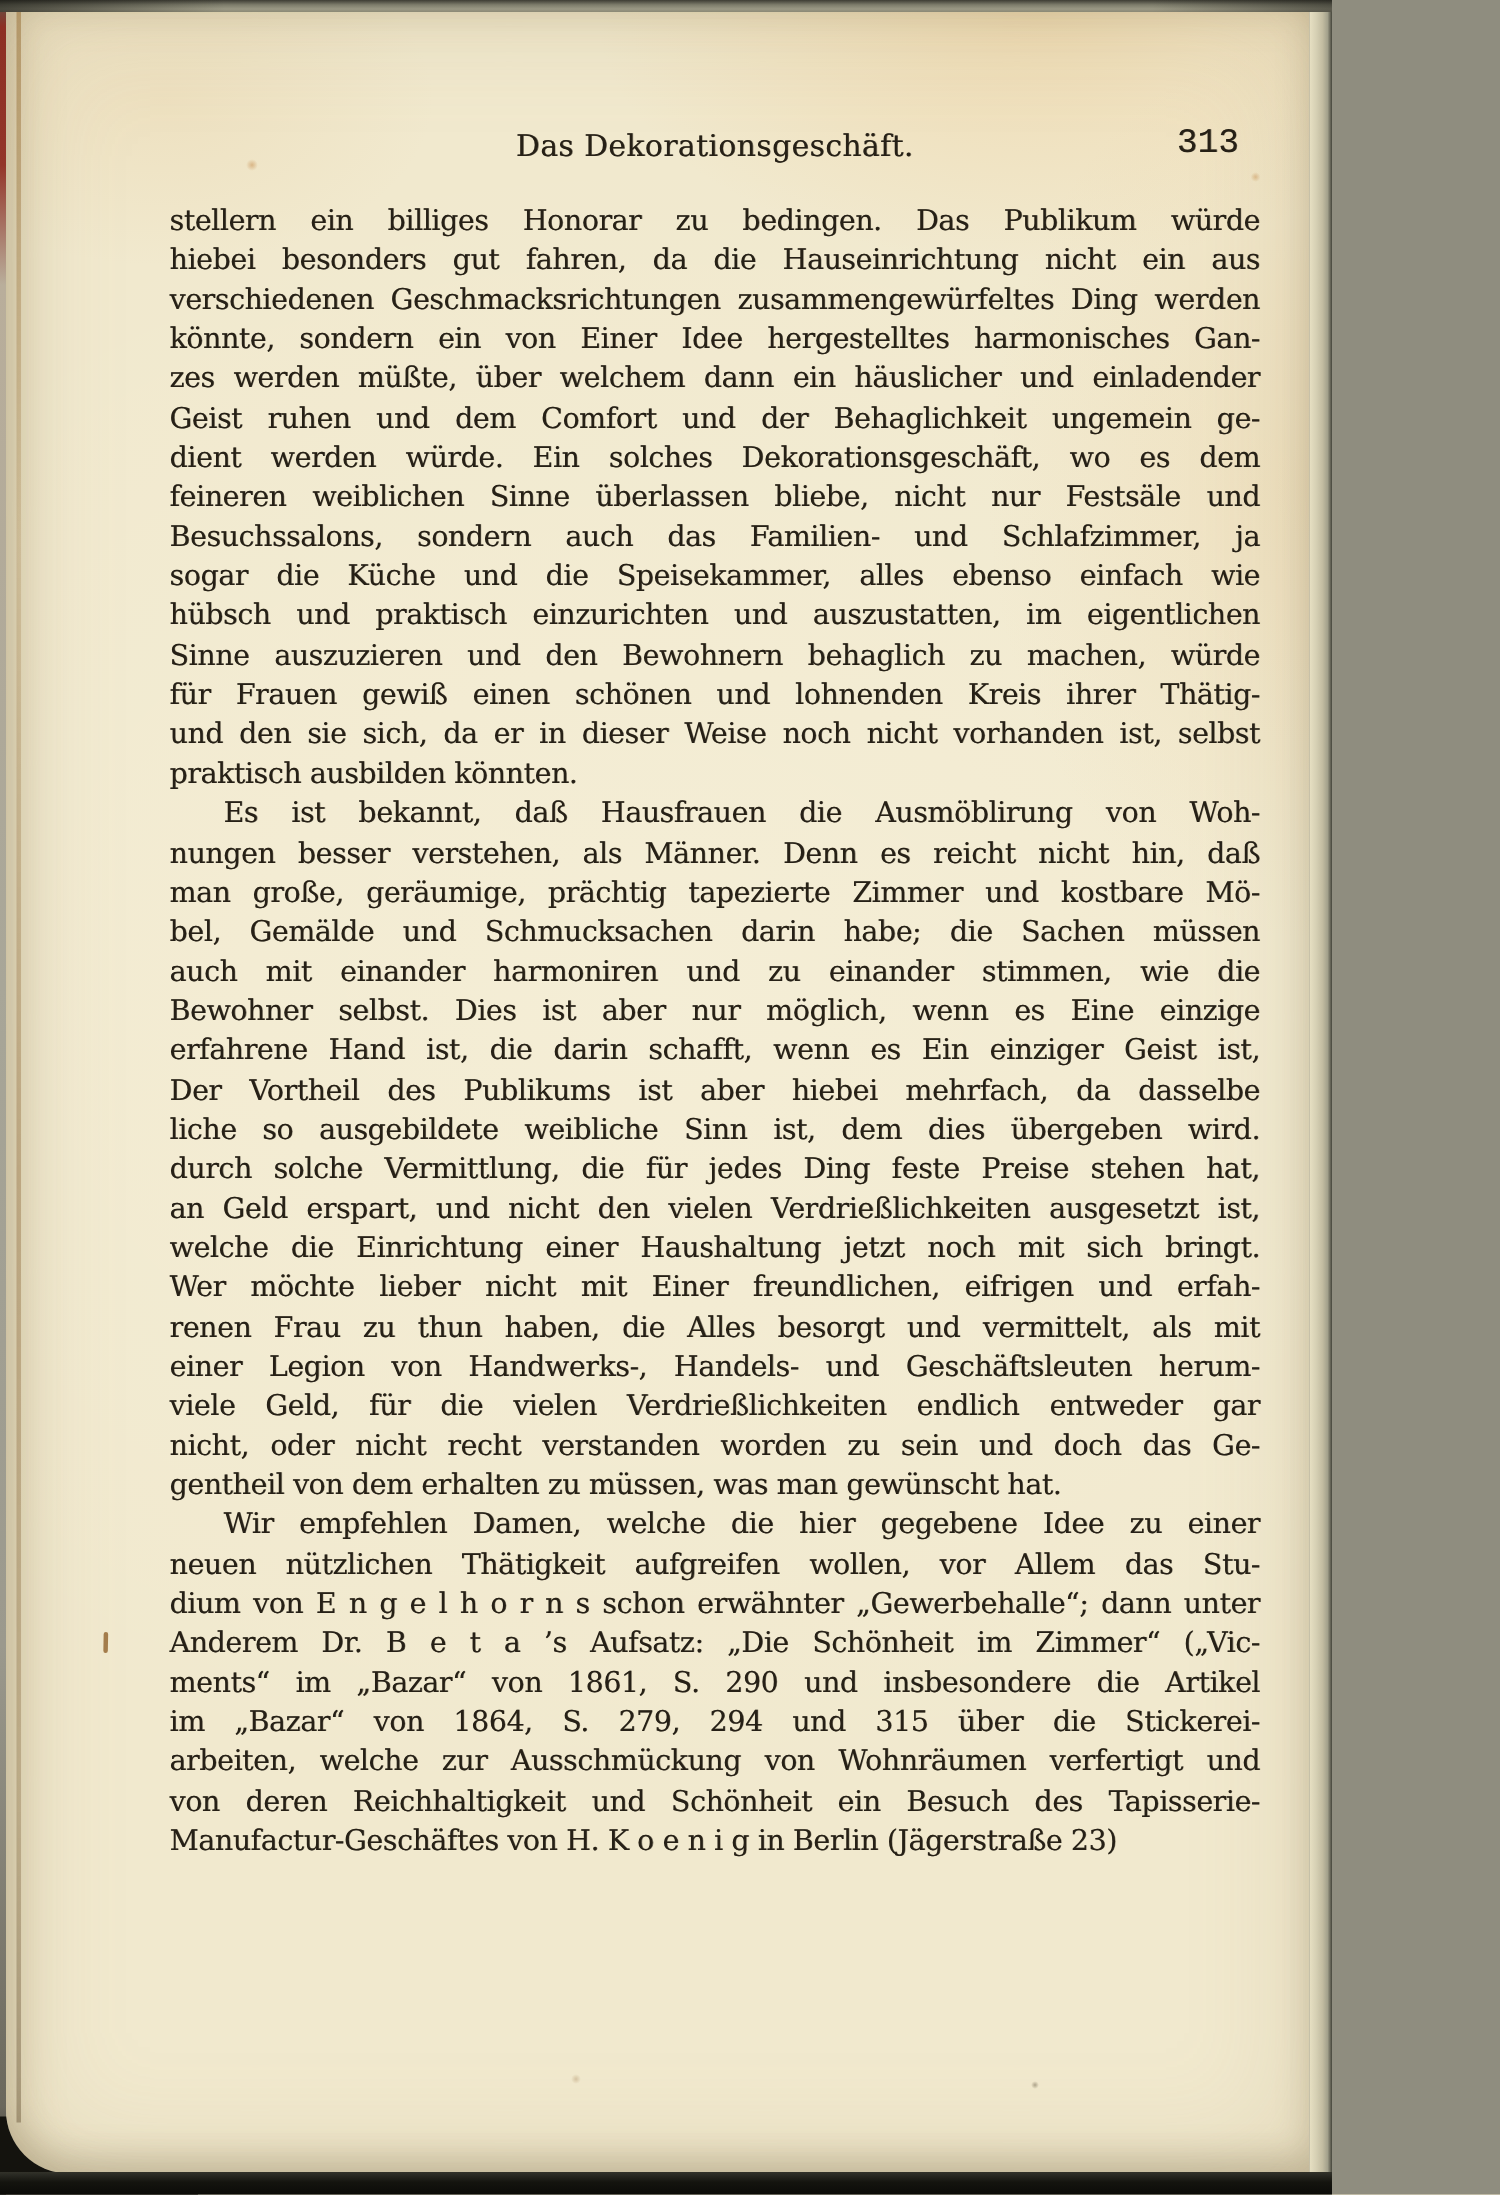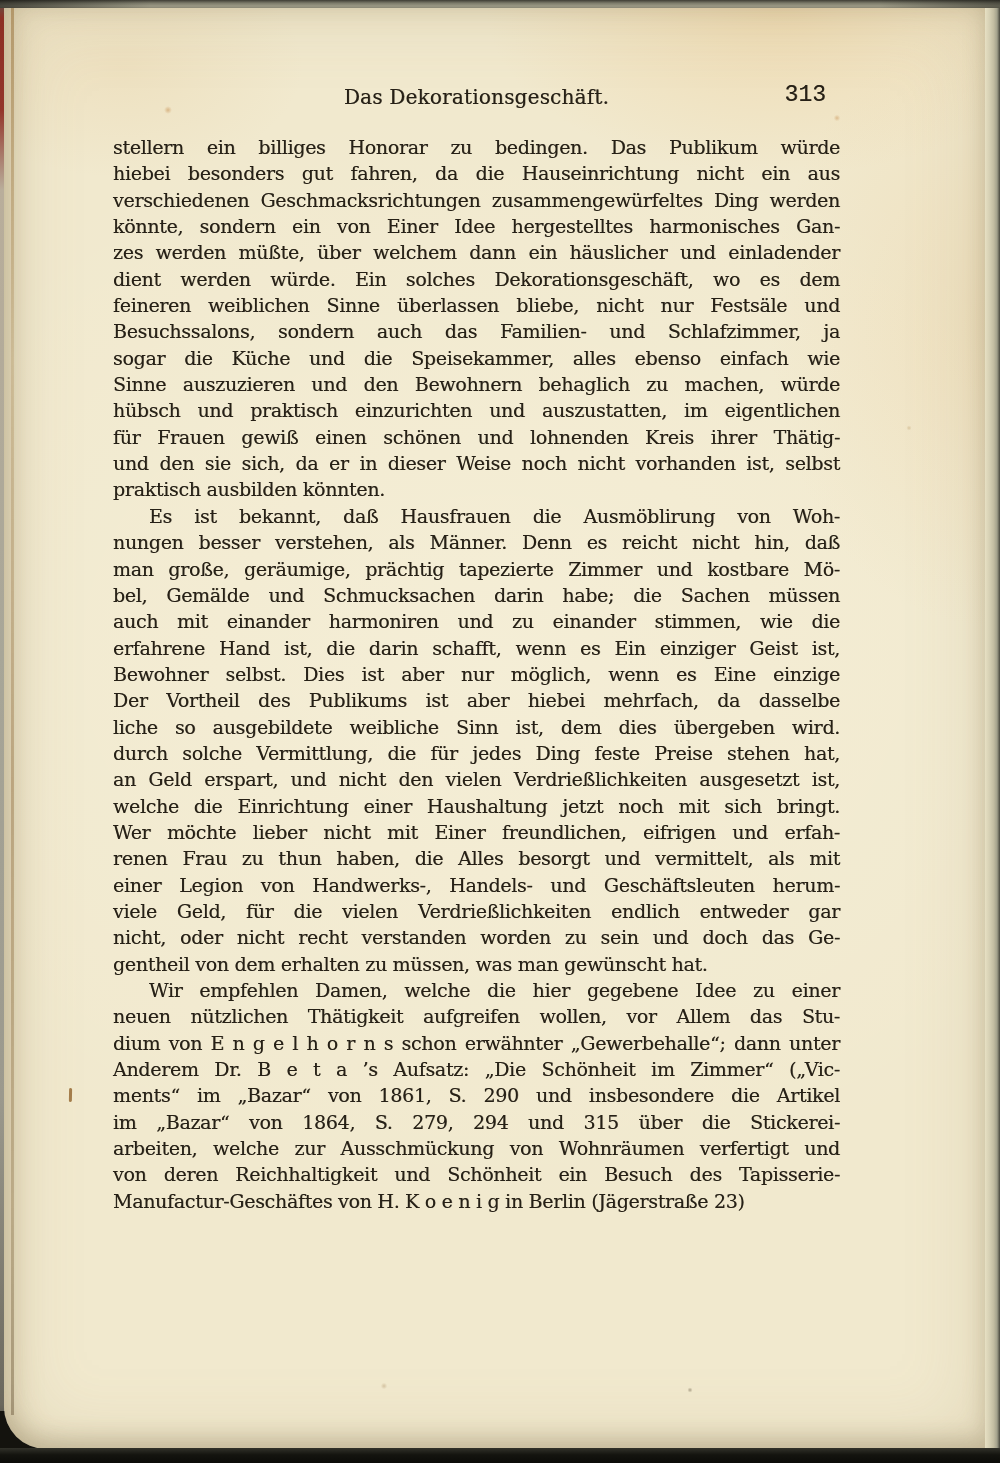--- a/index.html
+++ b/index.html
@@ -2,21 +2,21 @@
 <html style="--page-background: #f1e9ce; --ink: #262016; --spine-red: #8d2f24; --cover-black: #14130e; --edge-olive: #8a8875;"><head>
 <meta charset="utf-8">
 <style>
   html, body { margin: 0; padding: 0; }
   body {
     width: 1000px; height: 1463px;
     font-family: "DejaVu Serif", "Liberation Serif", serif;
     background: #8f8d7f;
     overflow: hidden;
   }
-  .scene { position: absolute; inset: 0; width: 1000px; height: 1463px; }
+  .scene { position: absolute; inset: 0; width: 888px; height: 1463px; }
 
   
   .left-strip {
     position: absolute; left: 0; top: 0; bottom: 0; width: 4px;
     background: linear-gradient(180deg,
       #5c584c 0px, #8d2f24 18px, #93352a 110px, #b9ae9b 190px,
       #a8a698 45%, #9b998d 75%, #6a675c 96%, #2a2922 100%);
   }
   .corner-dark {
     position: absolute; left: 0; bottom: 0; width: 132px; height: 52px;
@@ -125,38 +125,39 @@
     <span class="page-number">313</span>
   </div>
 
   <div class="body-text">
       <div class="para">
         <div class="line">stellern ein billiges Honorar zu bedingen. Das Publikum würde</div>
         <div class="line">hiebei besonders gut fahren, da die Hauseinrichtung nicht ein aus</div>
         <div class="line">verschiedenen Geschmacksrichtungen zusammengewürfeltes Ding werden</div>
         <div class="line">könnte, sondern ein von Einer Idee hergestelltes harmonisches Gan-</div>
         <div class="line">zes werden müßte, über welchem dann ein häuslicher und einladender</div>
+        <div class="line">Geist ruhen und dem Comfort und der Behaglichkeit ungemein ge-</div>
         <div class="line">dient werden würde. Ein solches Dekorationsgeschäft, wo es dem</div>
         <div class="line">feineren weiblichen Sinne überlassen bliebe, nicht nur Festsäle und</div>
         <div class="line">Besuchssalons, sondern auch das Familien- und Schlafzimmer, ja</div>
         <div class="line">sogar die Küche und die Speisekammer, alles ebenso einfach wie</div>
+        <div class="line">hübsch und praktisch einzurichten und auszustatten, im eigentlichen</div>
         <div class="line">Sinne auszuzieren und den Bewohnern behaglich zu machen, würde</div>
-        <div class="line">hübsch und praktisch einzurichten und auszustatten, im eigentlichen</div>
         <div class="line">für Frauen gewiß einen schönen und lohnenden Kreis ihrer Thätig-</div>
         <div class="line">und den sie sich, da er in dieser Weise noch nicht vorhanden ist, selbst</div>
         <div class="line last">praktisch ausbilden könnten.</div>
       </div>
       <div class="para indent">
         <div class="line">Es ist bekannt, daß Hausfrauen die Ausmöblirung von Woh-</div>
         <div class="line">nungen besser verstehen, als Männer. Denn es reicht nicht hin, daß</div>
         <div class="line">man große, geräumige, prächtig tapezierte Zimmer und kostbare Mö-</div>
         <div class="line">bel, Gemälde und Schmucksachen darin habe; die Sachen müssen</div>
         <div class="line">auch mit einander harmoniren und zu einander stimmen, wie die</div>
+        <div class="line">Bewohner selbst. Dies ist aber nur möglich, wenn es Eine einzige</div>
         <div class="line">erfahrene Hand ist, die darin schafft, wenn es Ein einziger Geist ist,</div>
-        <div class="line">Bewohner selbst. Dies ist aber nur möglich, wenn es Eine einzige</div>
         <div class="line">Der Vortheil des Publikums ist aber hiebei mehrfach, da dasselbe</div>
         <div class="line">liche so ausgebildete weibliche Sinn ist, dem dies übergeben wird.</div>
         <div class="line">durch solche Vermittlung, die für jedes Ding feste Preise stehen hat,</div>
         <div class="line">an Geld erspart, und nicht den vielen Verdrießlichkeiten ausgesetzt ist,</div>
         <div class="line">welche die Einrichtung einer Haushaltung jetzt noch mit sich bringt.</div>
         <div class="line">Wer möchte lieber nicht mit Einer freundlichen, eifrigen und erfah-</div>
         <div class="line">renen Frau zu thun haben, die Alles besorgt und vermittelt, als mit</div>
         <div class="line">einer Legion von Handwerks-, Handels- und Geschäftsleuten herum-</div>
         <div class="line">viele Geld, für die vielen Verdrießlichkeiten endlich entweder gar</div>
         <div class="line">nicht, oder nicht recht verstanden worden zu sein und doch das Ge-</div>

